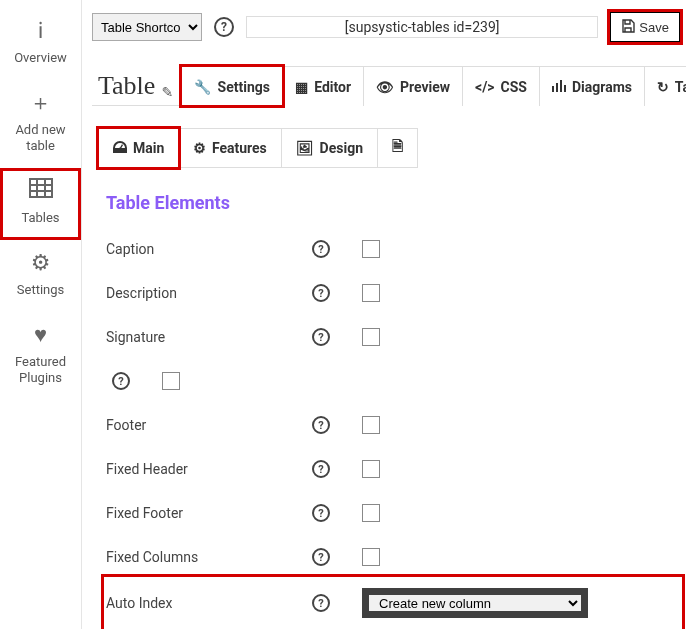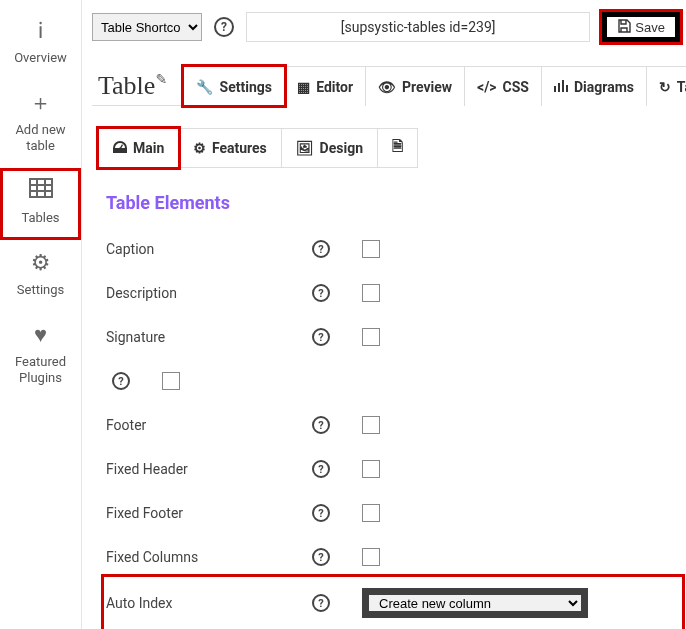--- a/index.html
+++ b/index.html
@@ -66,47 +66,47 @@
   .help-circle {
     width: 20px; height: 20px;
     border: 2px solid #444;
     border-radius: 50%;
     display: inline-flex; align-items: center; justify-content: center;
     font-size: 12px; font-weight: 700; color: #444;
     cursor: pointer;
   }
   .shortcode-box {
     flex: 1;
-    height: 30px;
+    height: 22px;
     border: 1px solid #ddd;
     display: flex; align-items: center; justify-content: center;
     font-size: 14px; color: #333;
   }
   .save-btn {
     height: 30px;
-    border: 5px solid #000000;
+    border: 1px solid #000000;
     background: #fff;
     padding: 0 10px;
     display: inline-flex; align-items: center; gap: 4px;
     font-size: 13px; color: #333; cursor: pointer;
     outline: 3px solid #d30000; outline-offset: 0;
   }
   
   .tabs-row {
     display: flex;
     align-items: center;
     margin-top: 24px;
     padding-left: 6px;
   }
   .table-title {
     font-family: Georgia, 'Times New Roman', serif;
     font-size: 26px;
     color: #333;
-    margin-right: 16px;
-    display: inline-flex; align-items: flex-start; 
+    margin-right: 8px;
+    display: inline-flex; align-items: flex-end; gap: 6px;
   }
   .pencil { font-size: 14px; color: #555; }
   .tab {
     border: 1px solid #ddd;
     border-bottom: none;
     background: #fff;
     height: 40px;
     padding: 0 12px;
     display: inline-flex; align-items: center; gap: 6px;
     font-size: 14px; font-weight: 700; color: #333;

